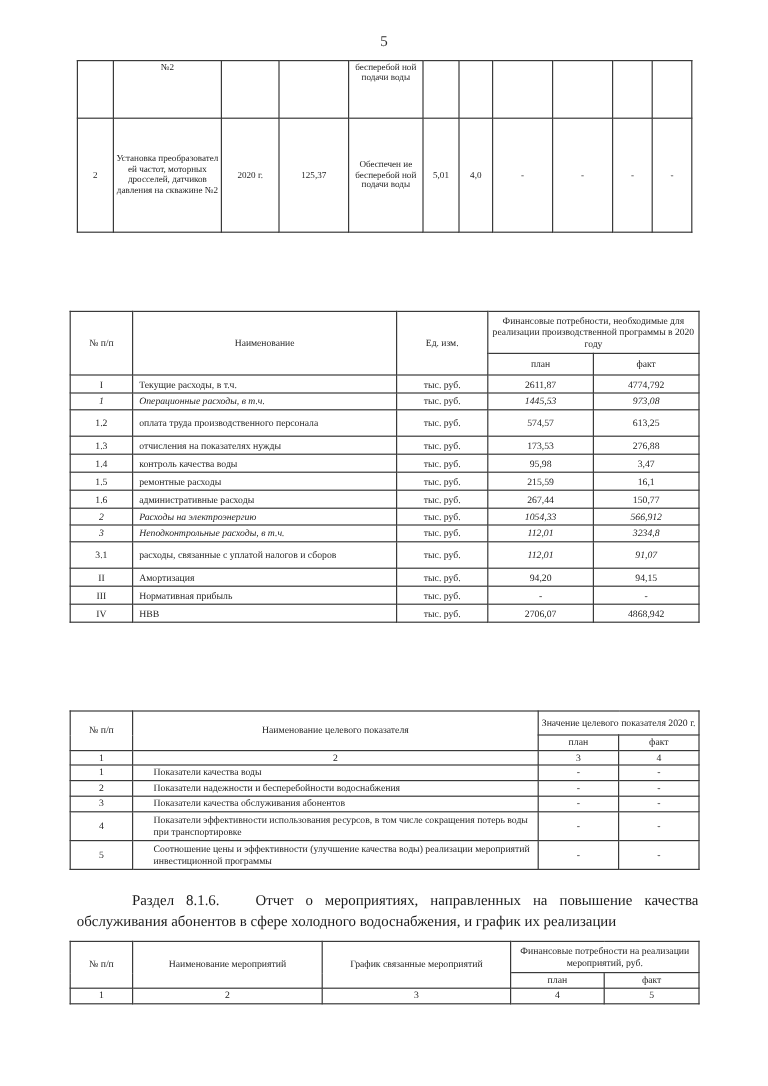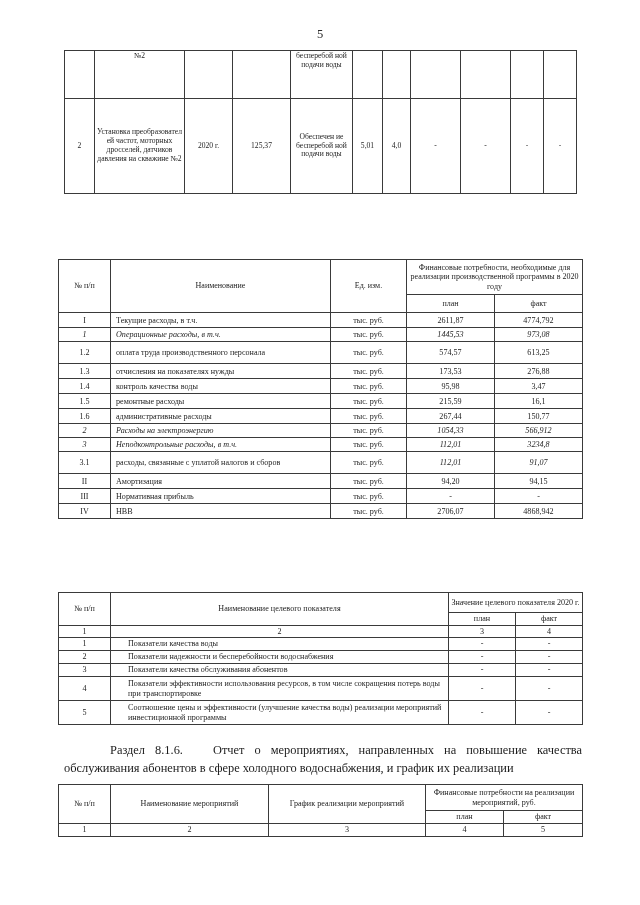--- a/index.html
+++ b/index.html
@@ -301,21 +301,21 @@
       <col style="width:52px">
         <col style="width:158px">
         <col style="width:157px">
       <col style="width:78px">
         <col style="width:79px">
     </colgroup>
     <tbody>
       <tr>
         <td rowspan="2" style="height:38px">№ п/п</td>
         <td rowspan="2">Наименование мероприятий</td>
-        <td rowspan="2">График реализации мероприятий</td>
+        <td rowspan="2">График связанные мероприятий</td>
         <td colspan="2" style="height:26px">Финансовые потребности на реализации мероприятий, руб.</td>
       </tr>
       <tr>
         <td style="height:12px">план</td>
         <td>факт</td>
       </tr>
       <tr style="height:13px">
         <td>1</td>
         <td>2</td>
         <td>3</td>

